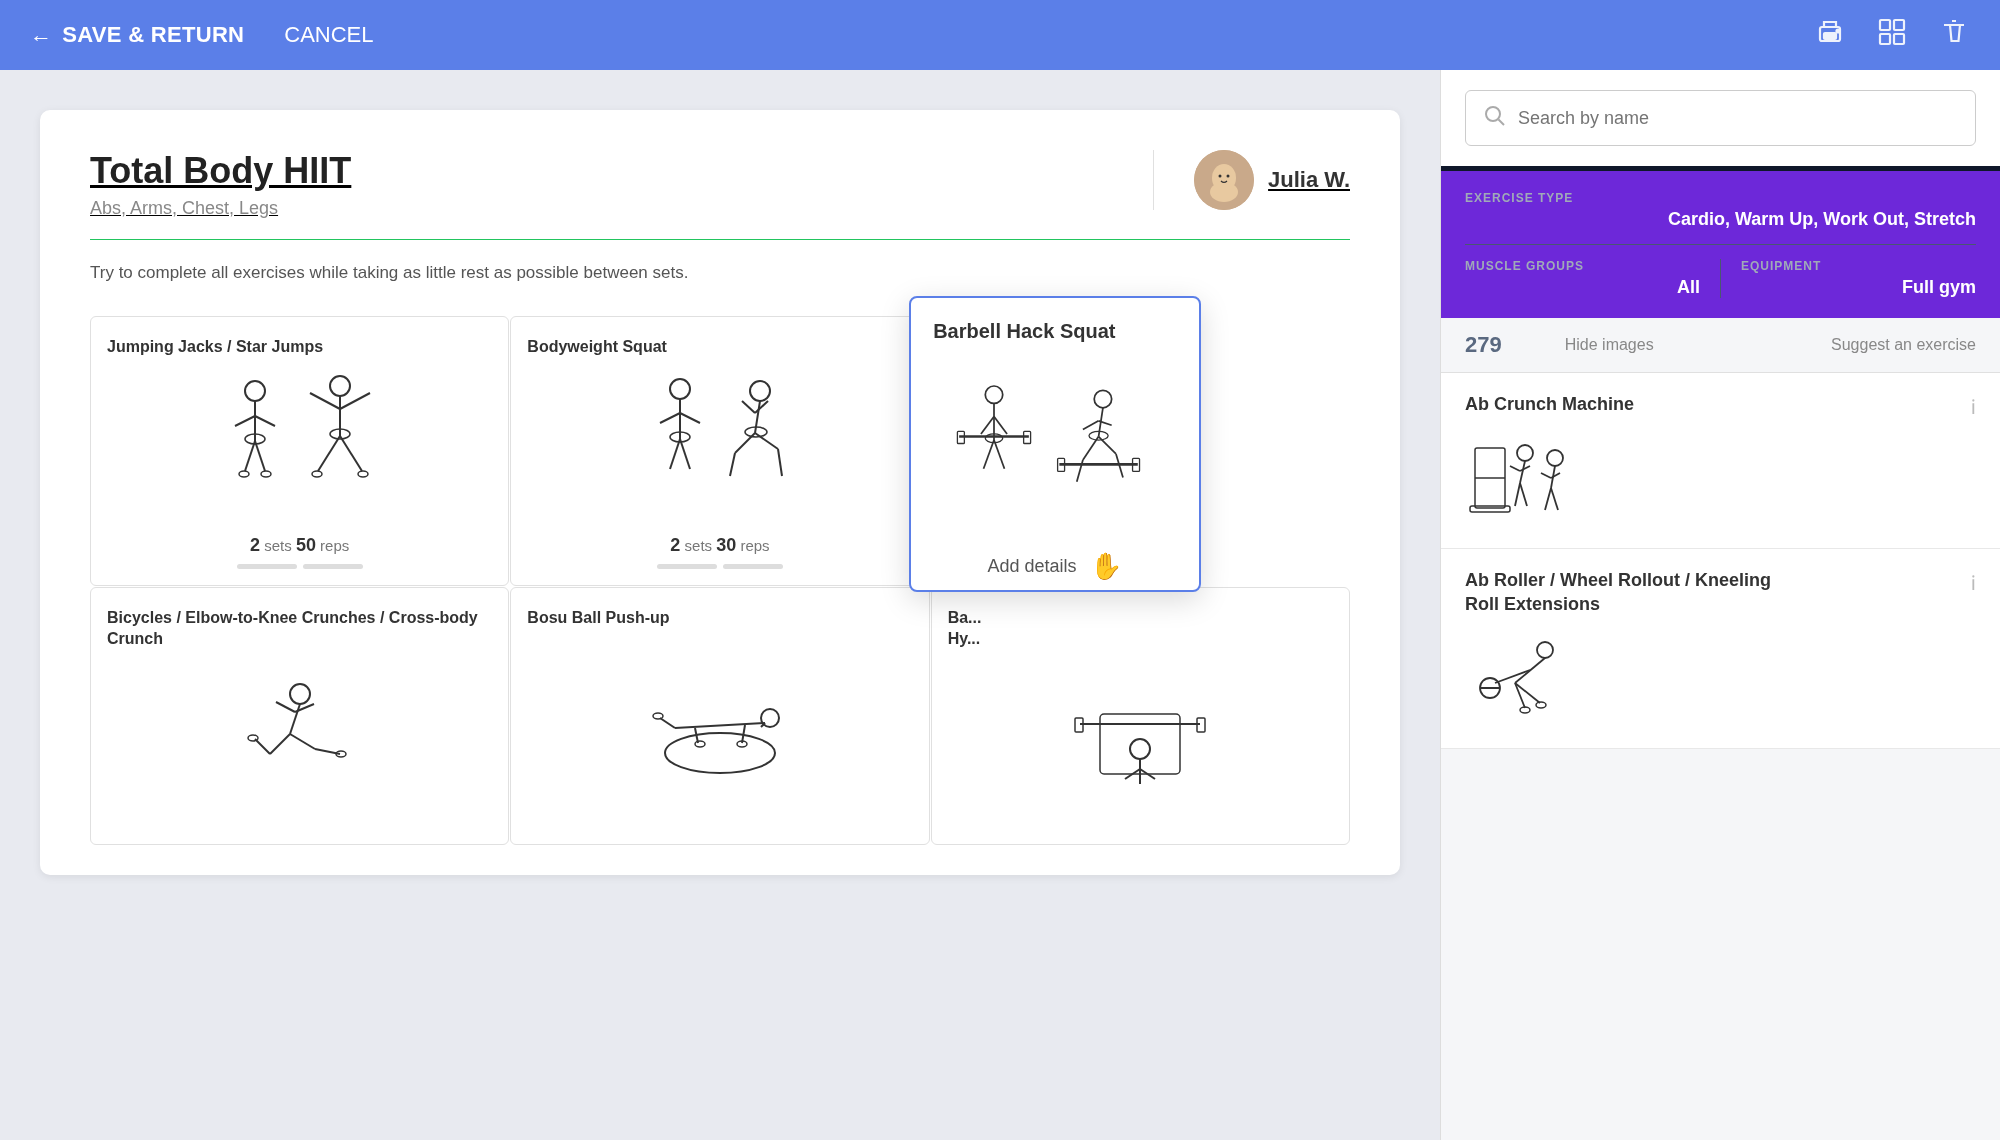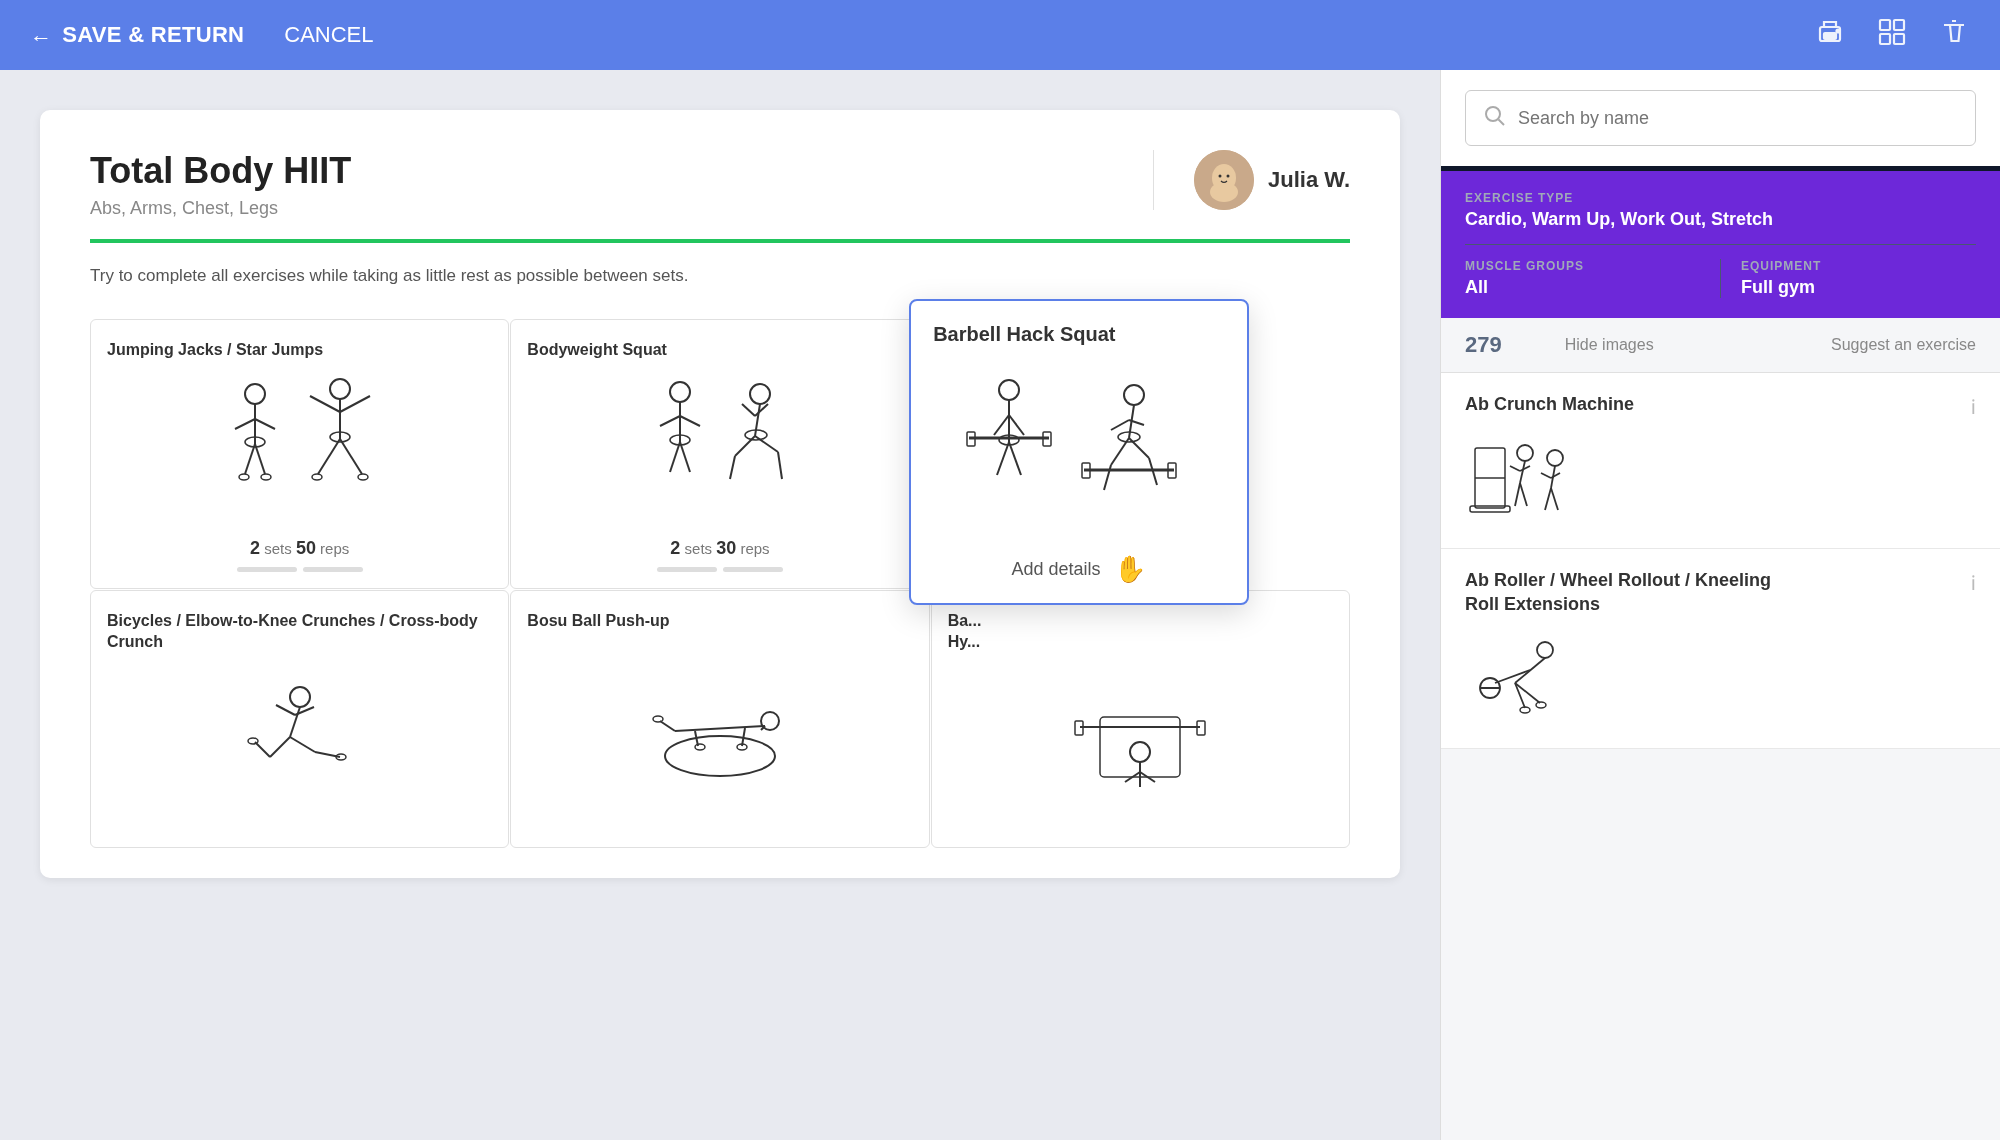--- a/index.html
+++ b/index.html
@@ -64,23 +64,24 @@
     .workout-card {
       background: white;
       border-radius: 10px;
       padding: 40px 50px 30px 50px;
       box-shadow: 0 2px 8px rgba(0,0,0,0.08);
     }
 
     .workout-header {
       display: flex;
       align-items: flex-start;
-      border-bottom: 4px solid #22c55e;
+      border-bottom: 1px solid #22c55e;
       padding-bottom: 20px;
       margin-bottom: 20px;
+      text-decoration: underline;
     }
 
     .workout-title-section { flex: 1; }
     .workout-title {
       font-size: 36px;
       font-weight: 700;
       color: #222;
       margin-bottom: 6px;
     }
     .workout-subtitle {
@@ -169,25 +170,25 @@
       width: 60px;
       background: #ddd;
       border-radius: 3px;
     }
 
     
     .popup-card {
       position: absolute;
       top: -20px;
       left: calc(66.6% - 20px);
-      width: 340px;
+      width: 292px;
       background: white;
       border: 2.5px solid #5b7fe8;
       border-radius: 8px;
-      padding: 22px 22px 18px;
+      padding: 22px 22px 8px;
       z-index: 20;
       box-shadow: 0 8px 30px rgba(0,0,0,0.15);
     }
     .popup-title {
       font-size: 20px;
       font-weight: 700;
       color: #333;
       margin-bottom: 14px;
     }
     .popup-illustration {
@@ -258,20 +259,21 @@
       font-weight: 700;
       color: #a0aab8;
       letter-spacing: 1px;
       text-transform: uppercase;
       margin-bottom: 4px;
     }
     .filter-value {
       font-size: 18px;
       font-weight: 600;
       color: #fff;
+      text-align: right;
     }
     .filter-row-inline {
       display: grid;
       grid-template-columns: 1fr 1px 1fr;
       gap: 0;
       border-top: 1px solid #4a5870;
       padding-top: 14px;
     }
     .filter-col { padding-right: 20px; }
     .filter-divider { background: #4a5870; }

